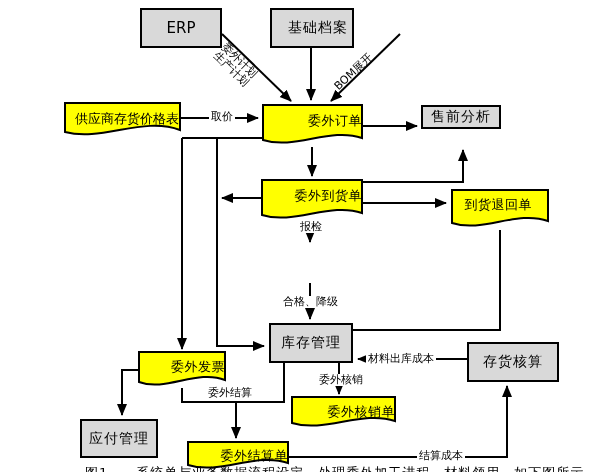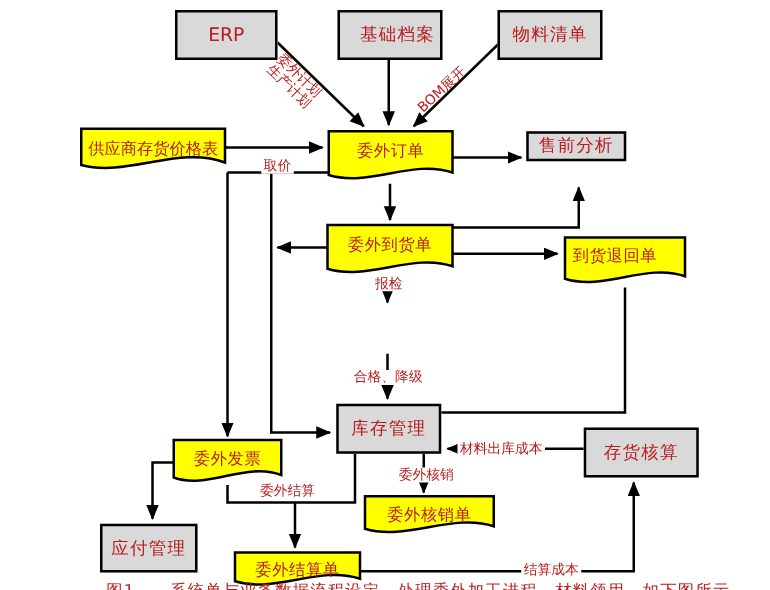--- a/index.html
+++ b/index.html
@@ -1,31 +1,31 @@
 <!DOCTYPE html>
 <html><head>
 <meta charset="utf-8">
 <style>
   html,body{margin:0;padding:0;background:#fff;}
   #stage{
     position:relative;width:616px;height:472px;background:#ffffff;
     font-family:"DejaVu Sans","Liberation Sans",sans-serif;
-    overflow:hidden;color:#b91c1c;text-decoration:underline;
+    overflow:hidden;color:#000000;text-decoration:underline;
   }
   svg.wires{position:absolute;left:0;top:0;width:616px;height:472px;}
   .wire{stroke:#000;stroke-width:2;fill:none;}
   .doc-shape{fill:var(--doc-fill,#FFFF00);stroke:#000;stroke-width:2;}
   .box{
     position:absolute;background:var(--box-fill,#D9D9D9);border:2px solid #000;
     display:flex;align-items:center;justify-content:center;
     font-size:14px;letter-spacing:1px;box-sizing:border-box;
   }
   .box.latin{font-size:15px;letter-spacing:0;}
   .doc-label{
-    position:absolute;text-align:center;font-size:13px;letter-spacing:0.5px;
+    position:absolute;text-align:right;font-size:13px;letter-spacing:0.5px;
   }
   .elabel{
     position:absolute;font-size:11px;white-space:nowrap;line-height:12px;
   }
   .elabel.onwire{background:#fff;padding:0 2px;}
   .rot{transform-origin:center center;}
   .caption{
     position:absolute;font-size:13px;white-space:nowrap;letter-spacing:1px;
   }
 </style>
@@ -71,35 +71,34 @@
       <path class="doc-shape" d="M262,180 L362,180 L362,213 C330,202 294,225 262,215 Z"></path>
       <path class="doc-shape" d="M452,190 L548,190 L548,221 C517,210 483,233 452,223 Z"></path>
       <path class="doc-shape" d="M139,352 L225,352 L225,380 C197,369 166,392 139,382 Z"></path>
       <path class="doc-shape" d="M292,397 L395,397 L395,421 C362,410 325,433 292,423 Z"></path>
       <path class="doc-shape" d="M188,442 L288,442 L288,463 C256,452 220,475 188,465 Z"></path>
     </g>
   </svg>
 
   <div class="box latin" style="left:140px;top:8px;width:82px;height:40px;">ERP</div>
   <div class="box" style="left:270px;top:8px;width:84px;height:40px;padding-left:12px;">基础档案</div>
-  <div class="box" style="left:398px;top:8px;width:84px;height:40px;">物料清单</div>
   <div class="box" style="left:421px;top:105px;width:80px;height:24px;">售前分析</div>
   <div class="box" style="left:269px;top:323px;width:84px;height:40px;">库存管理</div>
   <div class="box" style="left:80px;top:419px;width:78px;height:39px;">应付管理</div>
   <div class="box" style="left:467px;top:342px;width:92px;height:40px;">存货核算</div>
 
   <div class="doc-label" style="left:66px;top:110px;width:113px;font-size:13px;letter-spacing:0;">供应商存货价格表</div>
   <div class="doc-label" style="left:263px;top:112px;width:99px;">委外订单</div>
   <div class="doc-label" style="left:262px;top:187px;width:100px;">委外到货单</div>
   <div class="doc-label" style="left:452px;top:196px;width:80px;">到货退回单</div>
   <div class="doc-label" style="left:139px;top:358px;width:86px;">委外发票</div>
   <div class="doc-label" style="left:292px;top:403px;width:103px;">委外核销单</div>
   <div class="doc-label" style="left:188px;top:447px;width:100px;">委外结算单</div>
 
-  <div class="elabel onwire" style="left:209px;top:111px;margin-top:16px;">取价</div>
+  <div class="elabel onwire" style="left:209px;top:111px;">取价</div>
 
   <div class="elabel rot" style="left:213px;top:53px;transform:rotate(44deg);text-align:center;">
     <span style="display:block;">委外计划</span>
     <span style="display:block;">生产计划</span>
   </div>
 
   <div class="elabel rot" style="left:330px;top:66px;transform:rotate(-43deg);">BOM展开</div>
 
   <div class="elabel onwire" style="left:298px;top:221px;">报检</div>
 

